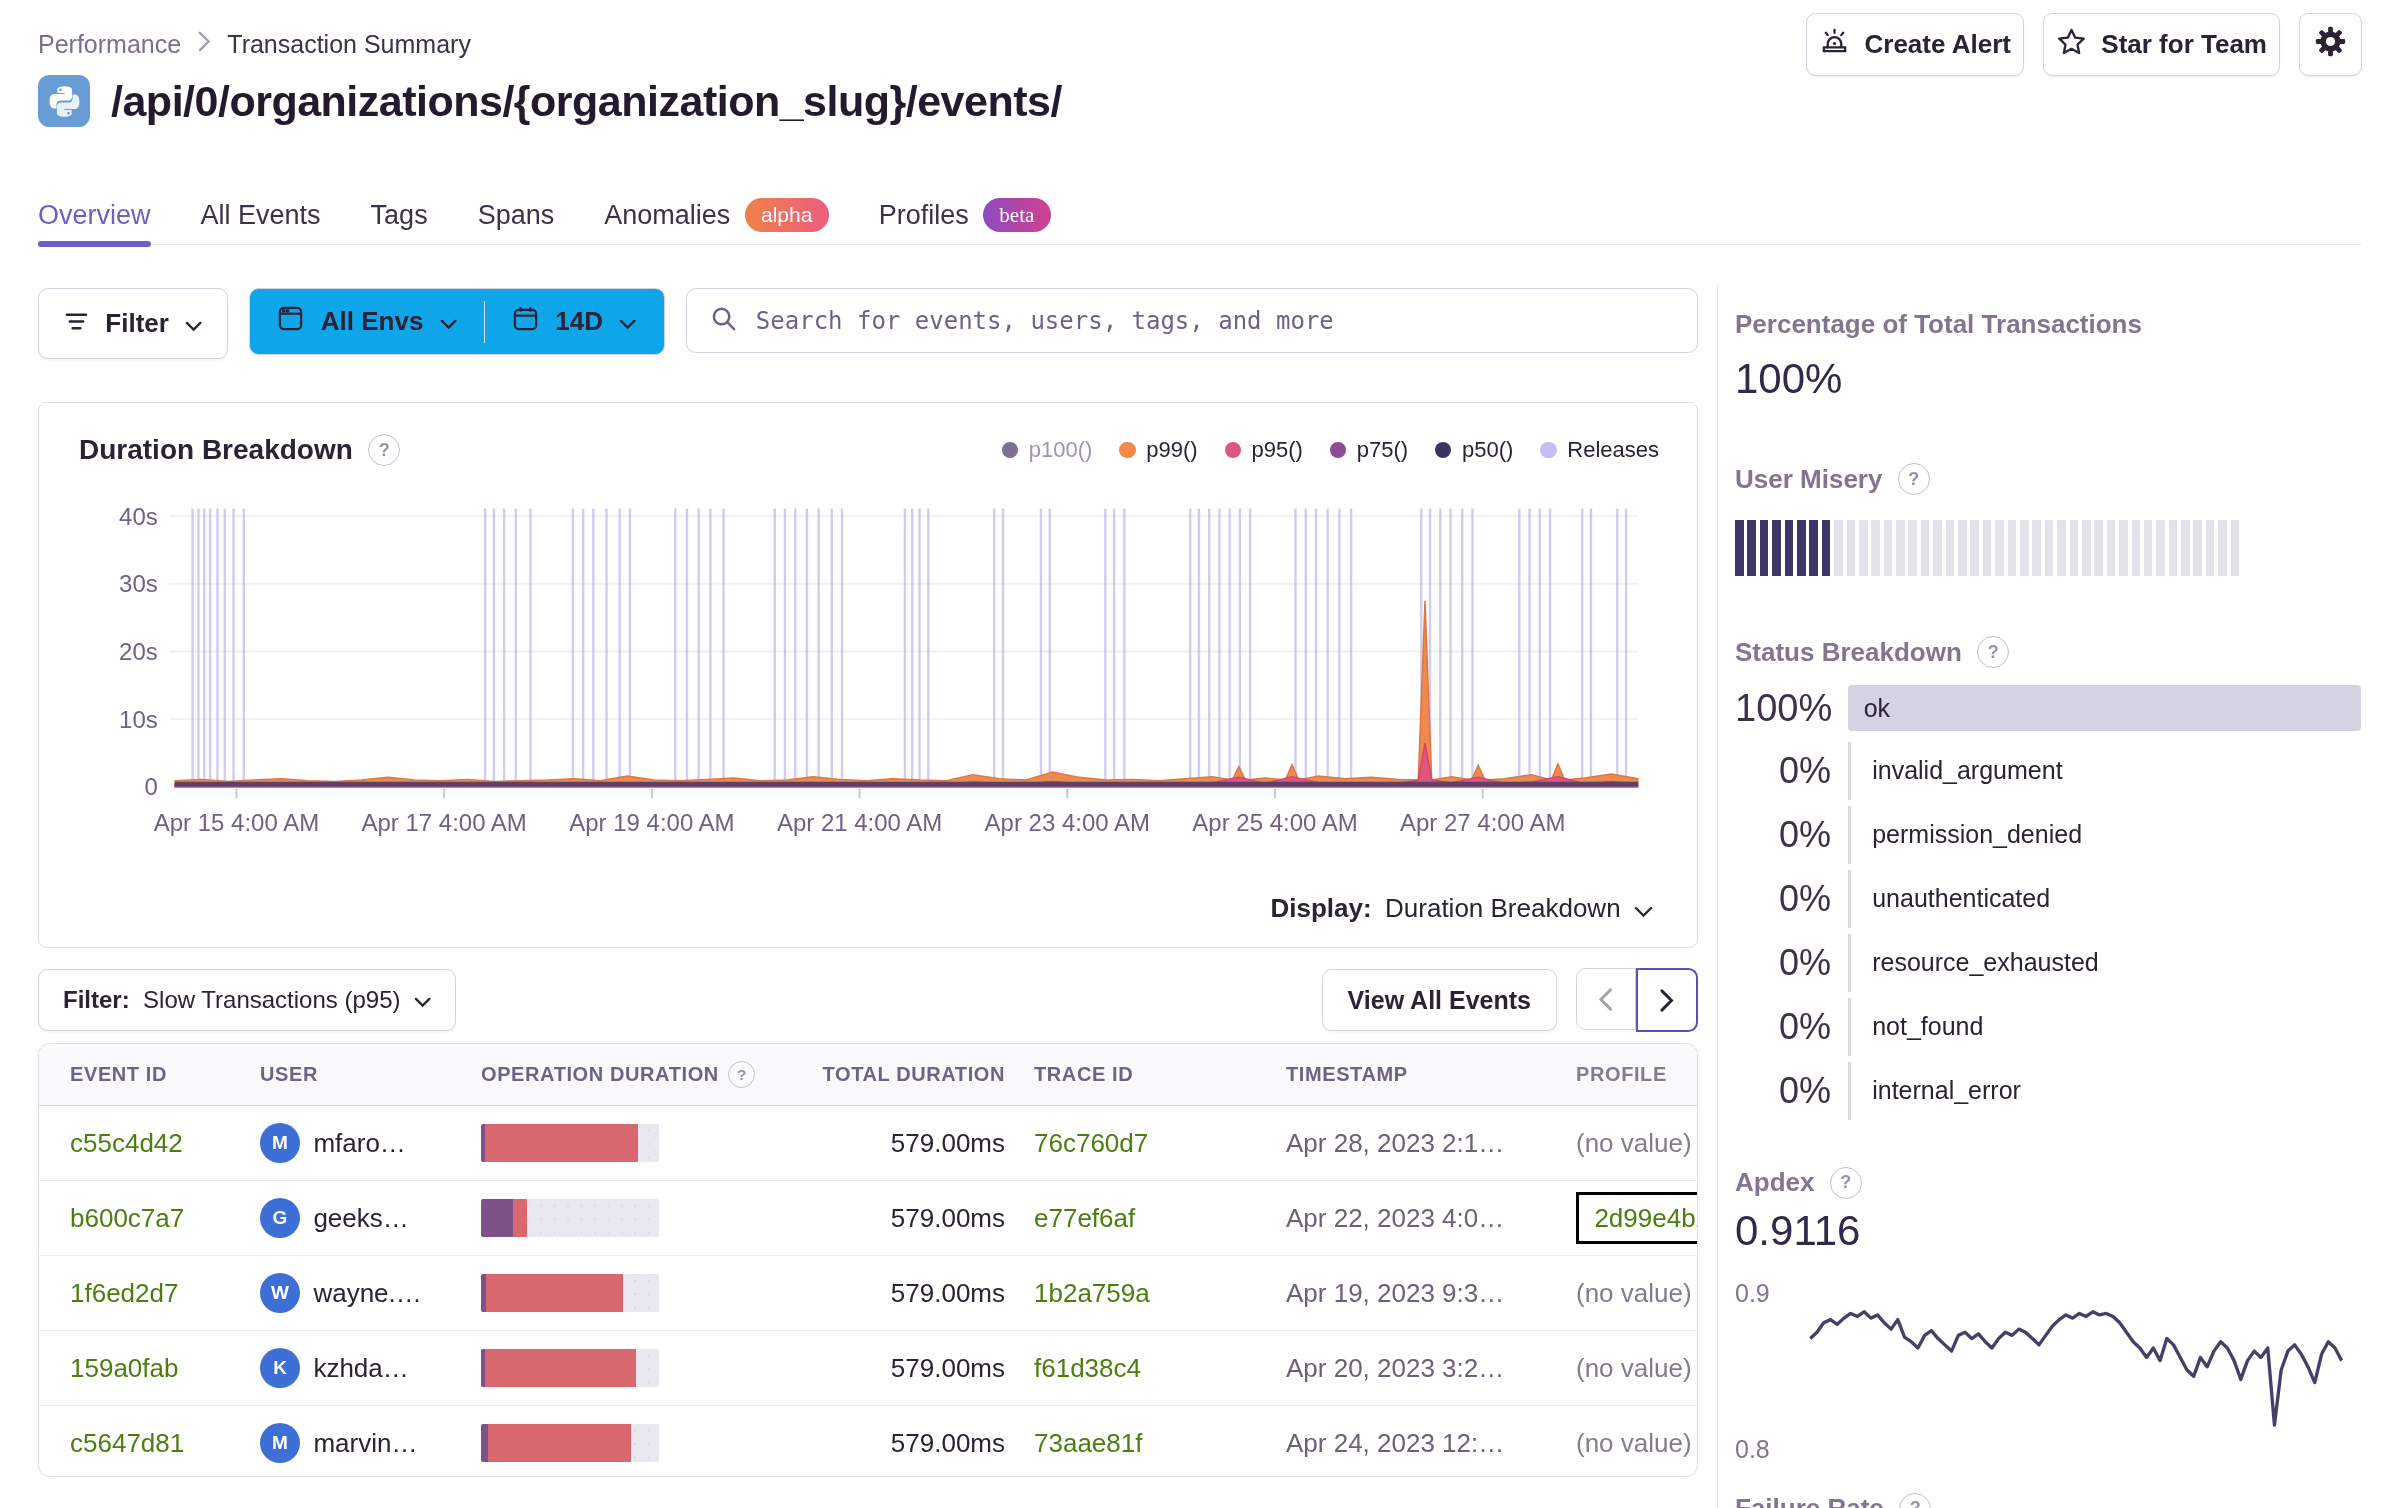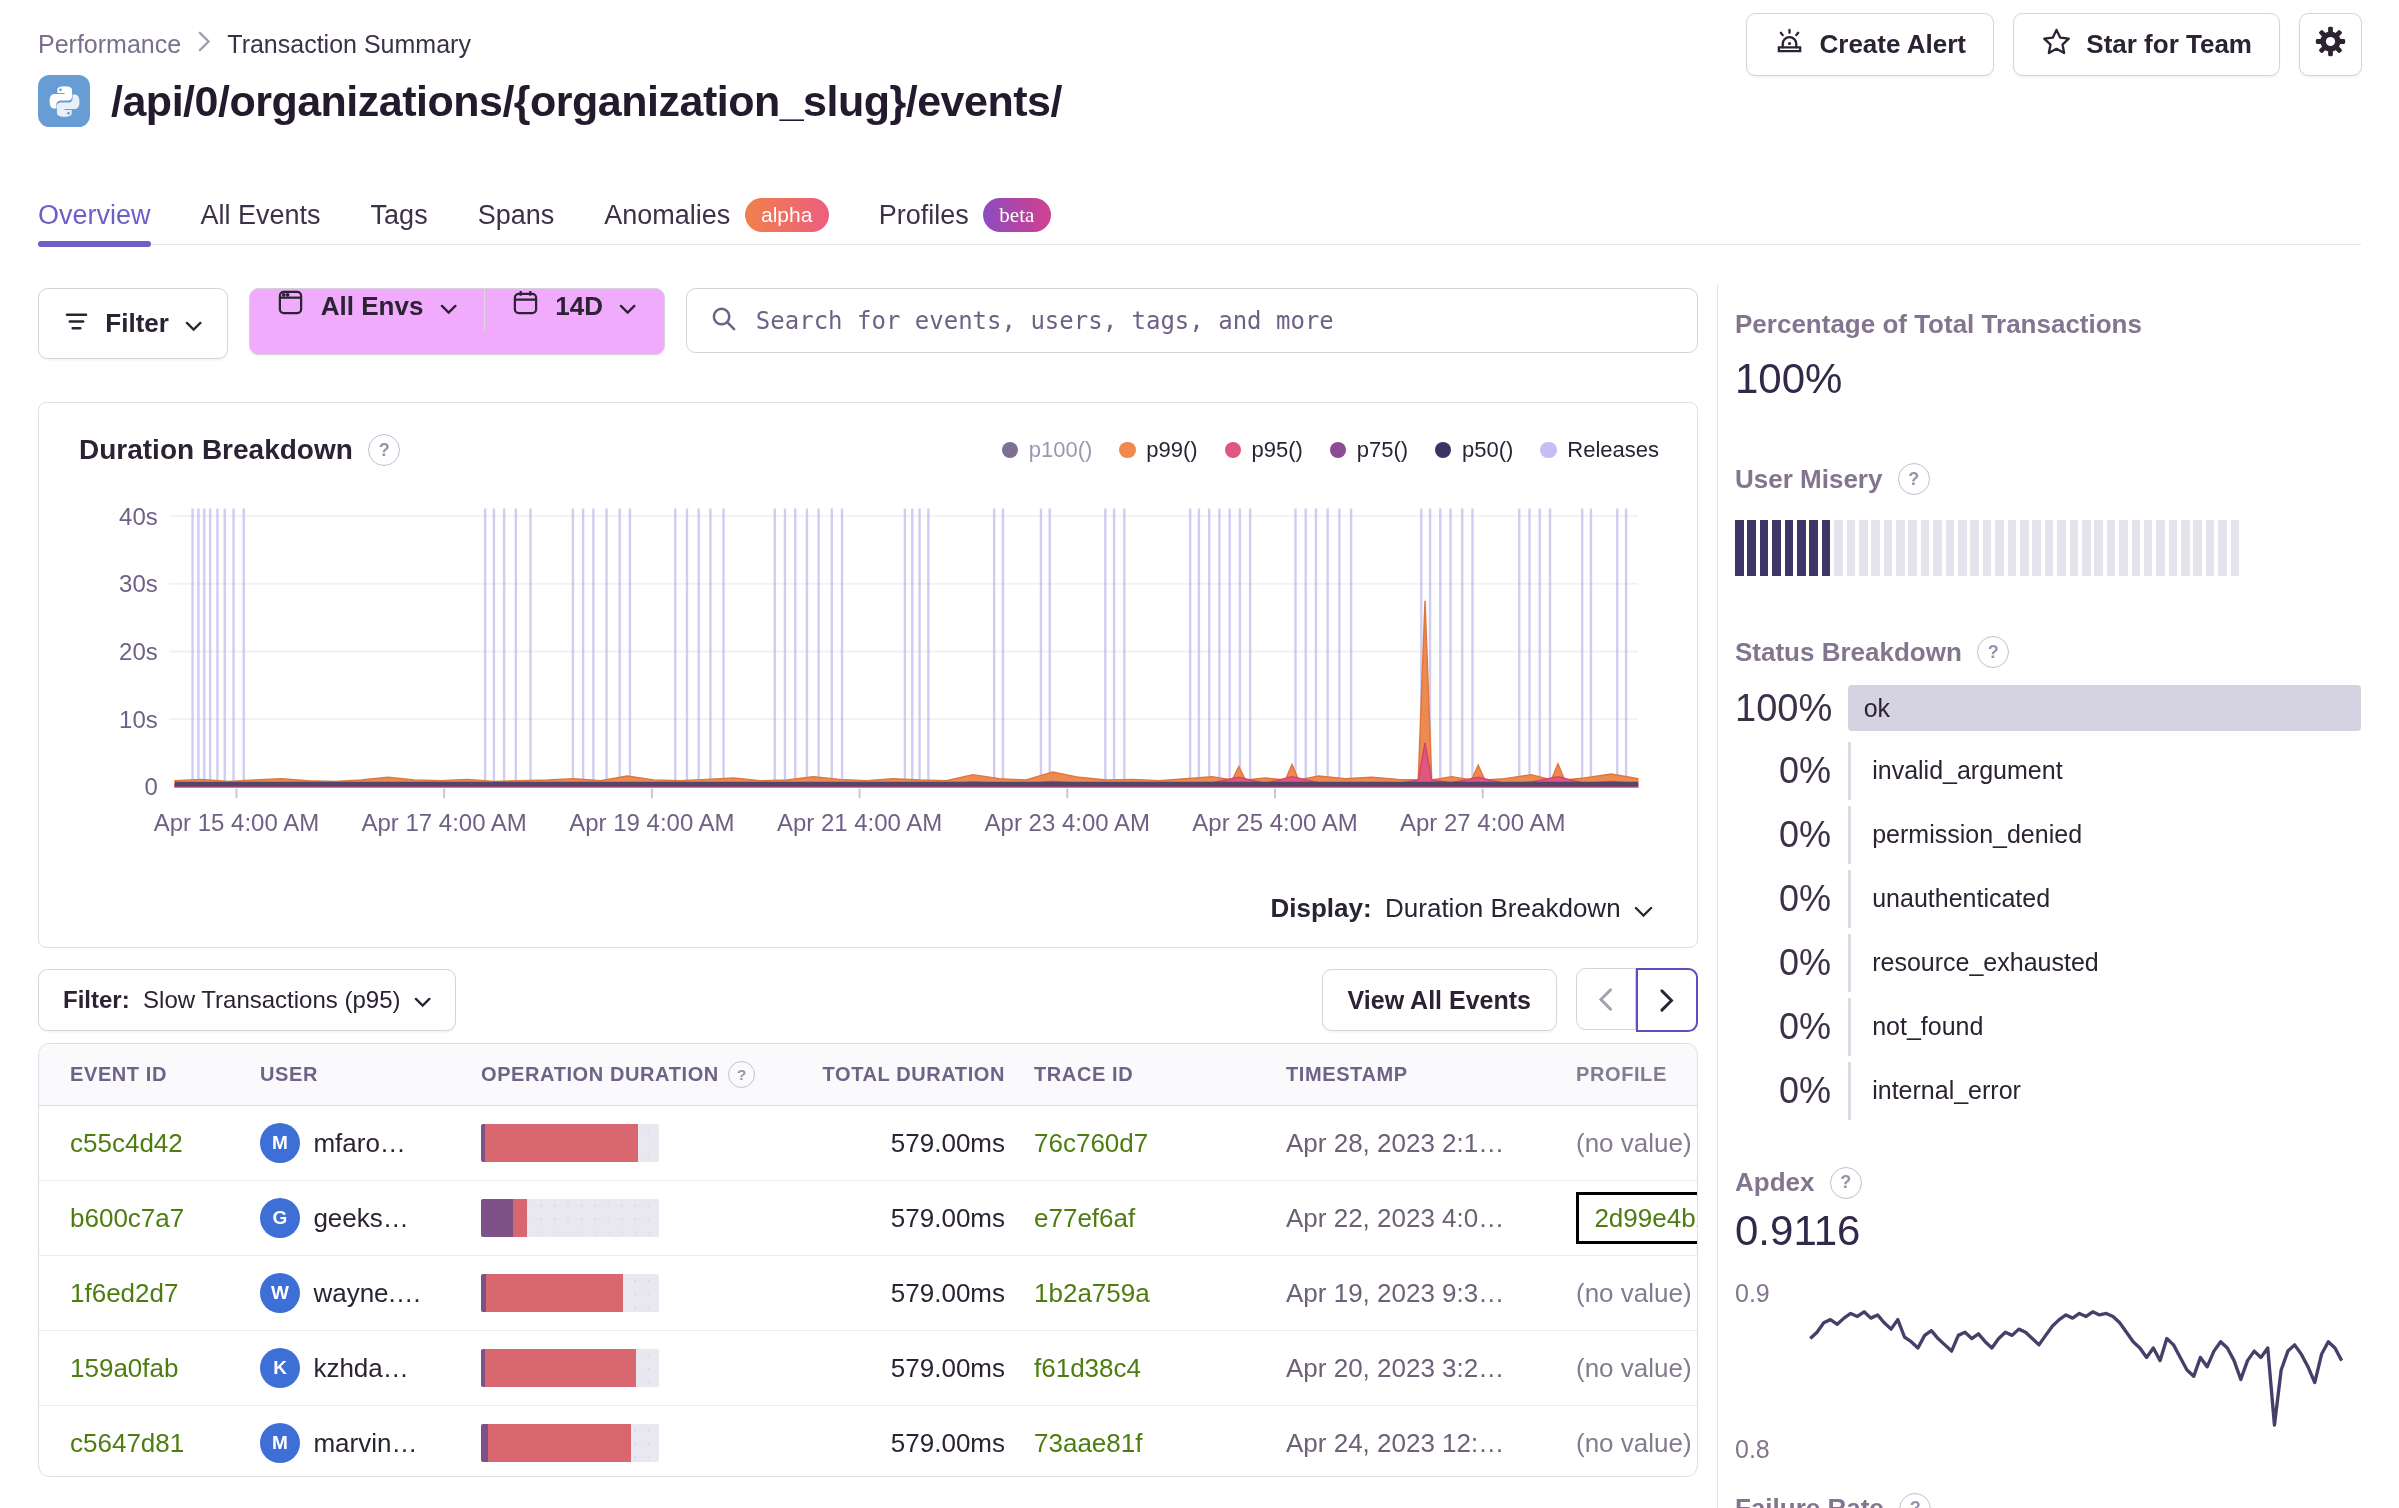--- a/index.html
+++ b/index.html
@@ -3,37 +3,37 @@
 <meta charset="utf-8">
 <style>
   html,body{margin:0;padding:0;background:#fff;color:#2b2233;font-family:"Liberation Sans",sans-serif;}
   #page{position:relative;width:2400px;height:1508px;overflow:hidden;background:#fff;}
 
   
   .breadcrumb{position:absolute;left:38px;top:29px;display:flex;align-items:center;gap:15.4px;font-size:25px;}
   .crumb-muted{color:#7c6e8f;}
   .crumb-current{color:#3c3149;}
   .hdr-buttons{position:absolute;right:38px;top:13.4px;display:flex;gap:19px;}
-  .btn{display:inline-flex;align-items:center;gap:14.4px;height:61px;padding:0 27px;border:1px solid #d6d1dc;border-radius:9.6px;background:#fff;font-size:26px;font-weight:700;color:#2b2233;box-shadow:0 1.9px 1.9px rgba(43,34,51,.05);cursor:pointer;}
+  .btn{display:inline-flex;align-items:center;gap:14.4px;height:61px;padding:0 12px;border:1px solid #d6d1dc;border-radius:9.6px;background:#fff;font-size:26px;font-weight:700;color:#2b2233;box-shadow:0 1.9px 1.9px rgba(43,34,51,.05);cursor:pointer;}
   .btn-square{width:61px;padding:0;justify-content:center;}
   .title-row{position:absolute;left:38px;top:75px;display:flex;align-items:center;gap:21px;}
   .proj-icon{width:52px;height:52px;border-radius:11.5px;background:#679cd4;display:flex;align-items:center;justify-content:center;}
   .page-title{font-size:43px;font-weight:700;letter-spacing:-0.5px;color:#241a2e;}
 
   
   .tabs{position:absolute;left:38px;top:186px;width:2323px;height:58px;display:flex;gap:50px;border-bottom:1px solid #e7e4ec;}
   .tab{position:relative;display:flex;align-items:center;gap:14.4px;font-size:27px;color:#3c3149;cursor:pointer;white-space:nowrap;justify-content:flex-end;}
   .tab.active{color:#6c5fc7;}
   .tab.active::after{content:"";position:absolute;left:0;right:0;bottom:-2.9px;height:5.8px;border-radius:2.9px;background:#6c5fc7;}
   .badge{font-size:21px;color:#fff;padding:4.8px 16.3px;border-radius:21px;}
 
   
   .filter-bar{position:absolute;left:38px;top:288px;width:1660px;display:flex;gap:21px;}
   .fb-btn{display:flex;align-items:center;gap:16.3px;height:63px;padding:3px 25px;border:1px solid #d6d1dc;border-radius:9.6px;font-size:26px;font-weight:700;background:#fff;cursor:pointer;box-shadow:0 1.9px 1.9px rgba(43,34,51,.04);}
-  .fb-seg{display:flex;align-items:flex-start;height:65px;border:1px solid #d6d1dc;border-radius:9.6px;background:#f0abfc;box-shadow:0 1.9px 1.9px rgba(43,34,51,.04);}
+  .fb-seg{display:flex;align-items:center;height:65px;border:1px solid #d6d1dc;border-radius:9.6px;background:#0ea5e9;box-shadow:0 1.9px 1.9px rgba(43,34,51,.04);}
   .fb-seg .seg{display:flex;align-items:center;gap:16.3px;padding:0 27px;font-size:26px;font-weight:700;cursor:pointer;}
   .seg-divider{width:1px;height:42px;background:#dcd7e1;}
   .search{flex:1;display:flex;align-items:center;gap:17.3px;height:63px;border:1px solid #d6d1dc;border-radius:9.6px;padding:0 23px;background:#fff;}
   .search input{border:0;outline:0;flex:1;font-family:"DejaVu Sans Mono",monospace;font-size:24px;color:#2b2233;background:transparent;}
   .search input::placeholder{color:#6f6186;}
 
   
   .card{position:absolute;border:1px solid #e0dce5;border-radius:8px;background:#fff;}
   #chart-card{left:38px;top:402px;width:1658px;height:544px;}
   .chart-head{display:flex;align-items:center;padding:31px 38px 0 40px;}

